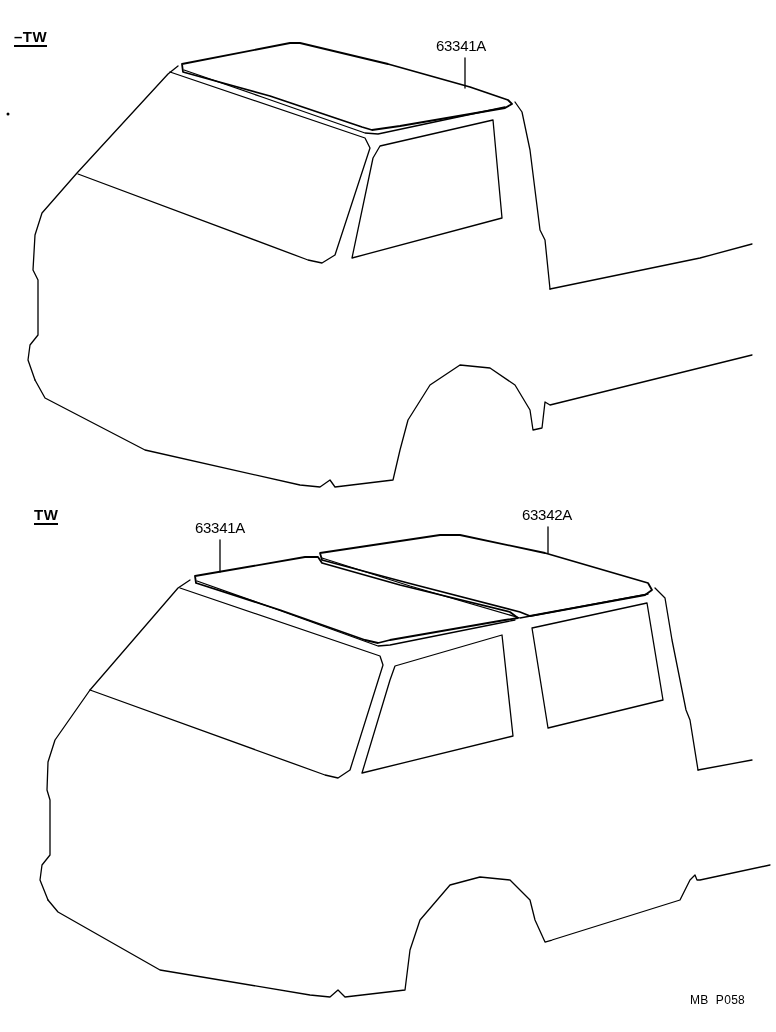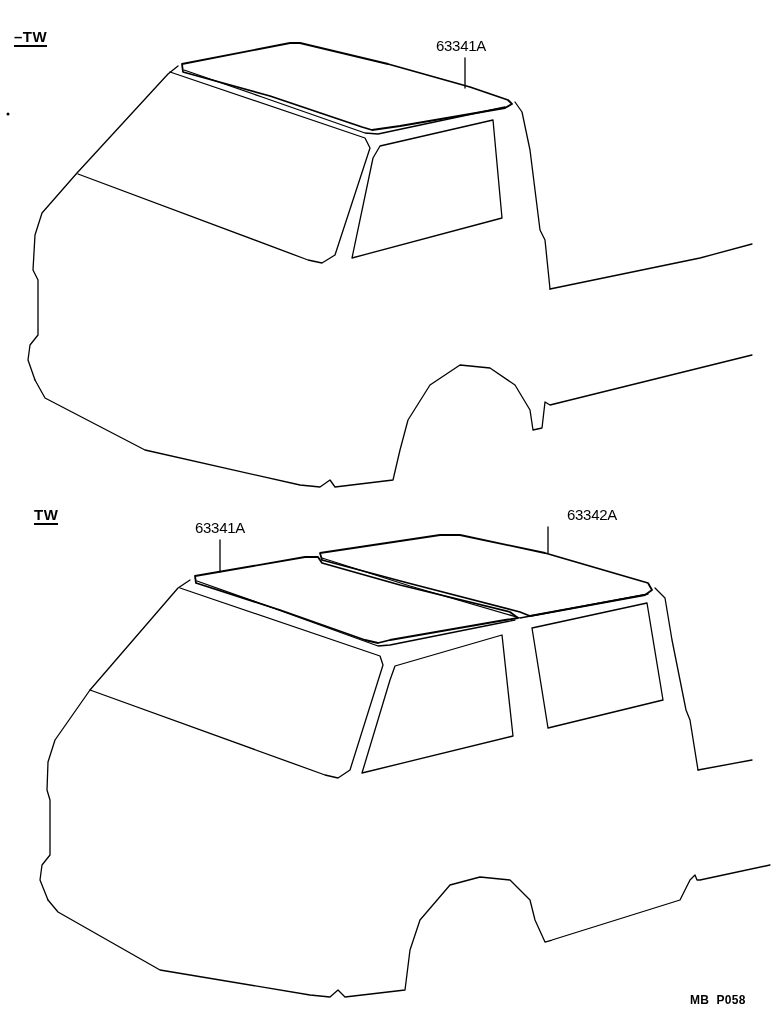--- a/index.html
+++ b/index.html
@@ -2,21 +2,21 @@
 <html><head>
 <meta charset="utf-8">
 <style>
   html, body { margin: 0; padding: 0; background: #ffffff; }
   body { width: 776px; height: 1032px; position: relative; overflow: hidden;
          font-family: "Liberation Sans", sans-serif; color: #000; }
   .diagram { position: absolute; left: 0; top: 0; width: 776px; height: 1032px; }
   .variant-label { position: absolute; font-size: 15px; font-weight: bold; letter-spacing: 0.5px;
                    border-bottom: 2px solid #000; line-height: 15px; padding-bottom: 1px; }
   .part-label { position: absolute; font-size: 15px; font-weight: normal; letter-spacing: -0.3px; }
-  .drawing-code { position: absolute; font-size: 12px; font-weight: bold; letter-spacing: 0.3px; }
+  .drawing-code { position: absolute; font-size: 12px; font-weight: normal; letter-spacing: 0.3px; }
   svg { position: absolute; left: 0; top: 0; }
   .ln { fill: none; stroke: #000; stroke-width: 1.3; stroke-linejoin: round; stroke-linecap: round; }
   .thick { stroke-width: 1.8; }
 </style>
 </head>
 <body>
 
 <div class="diagram">
 
   <svg width="776" height="1032" viewBox="0 0 776 1032">
@@ -66,16 +66,16 @@
 
       <path class="ln" d="M48,900 L58,912 L160,970 L310,995 L330,997 L338,990 L345,997 L405,990 L410,950 L420,920 L450,885 L480,877 L510,880 L530,900 L535,920 L545,942 L552,940 L680,900 L690,880 L695,875 L697,880 L700,880 L770,865"></path>
     </g>
   </svg>
 
   <div class="variant-label" style="left:14px; top:29px;">–TW</div>
   <div class="part-label" style="left:436px; top:37px;">63341A</div>
 
   <div class="variant-label" style="left:34px; top:507px;">TW</div>
   <div class="part-label" style="left:195px; top:519px;">63341A</div>
-  <div class="part-label" style="left:522px; top:506px;margin-left:45px;">63342A</div>
+  <div class="part-label" style="left:522px; top:506px;">63342A</div>
 
   <div class="drawing-code" style="left:690px; top:993px; white-space:pre;">MB  P058</div>
 </div>
 
 </body></html>

